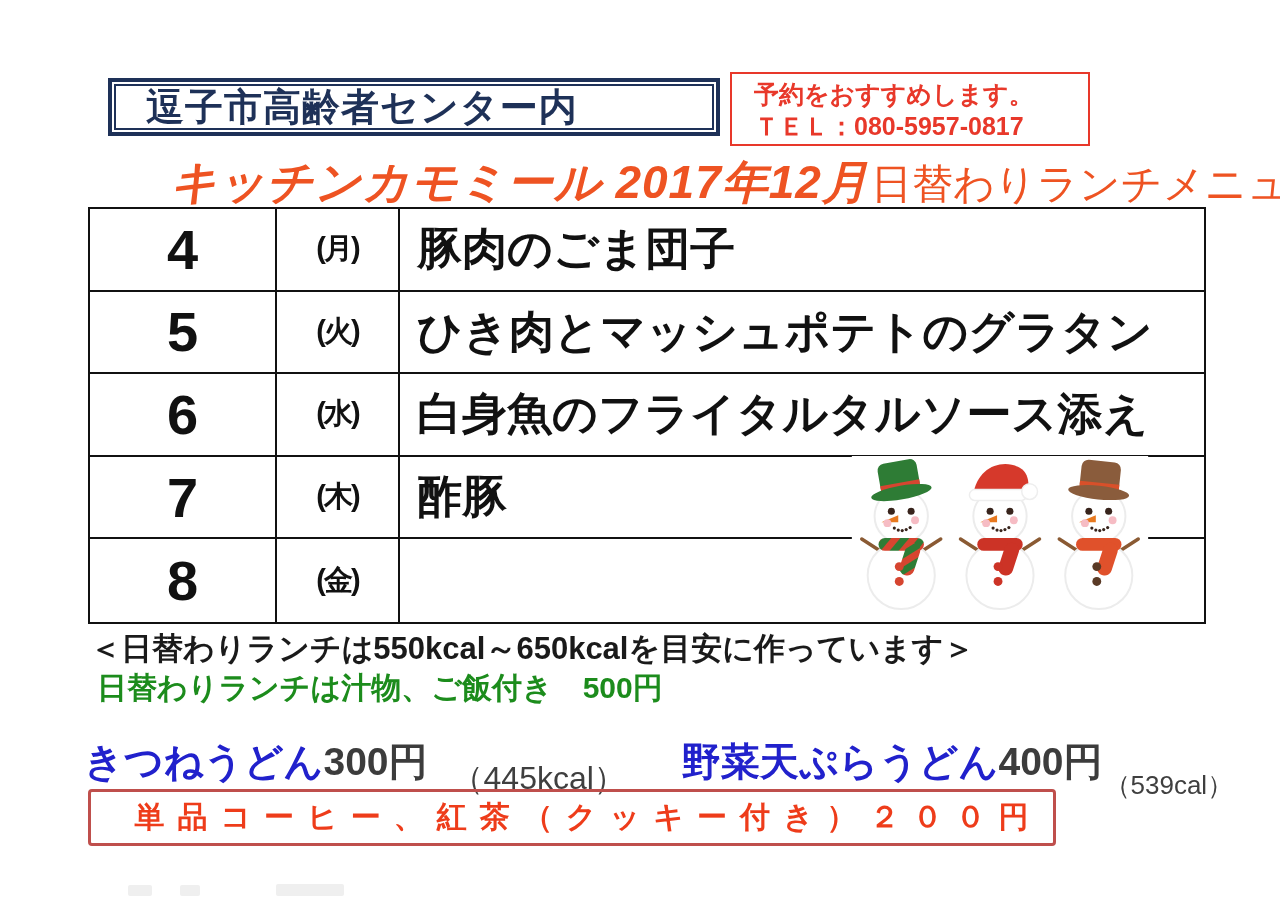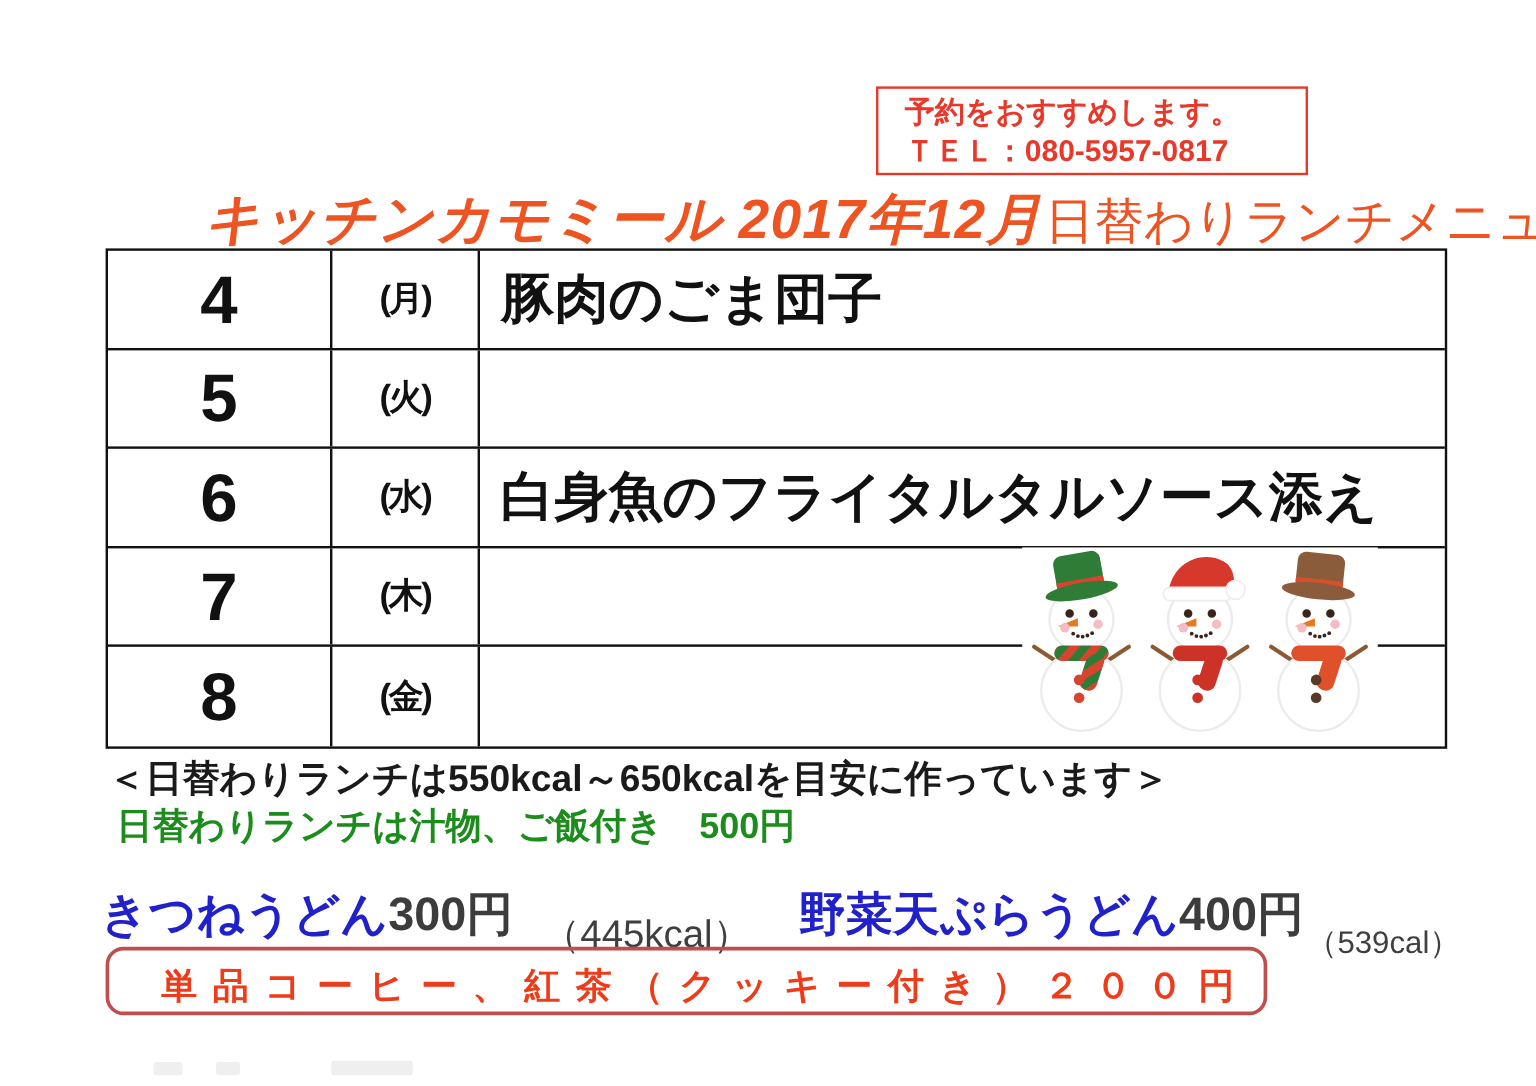--- a/index.html
+++ b/index.html
@@ -46,69 +46,74 @@
   
   .note-cal{position:absolute;left:90px;top:628px;color:#1a1a1a;font-size:31px;font-weight:600;white-space:nowrap;}
   .note-green1{position:absolute;left:97px;top:668px;color:#1c8c1c;font-size:30px;font-weight:600;white-space:nowrap;}
   .note-green2{position:absolute;left:97px;top:699px;color:#1c8c1c;font-size:29px;font-weight:600;white-space:nowrap;}
   .udon-line{
     position:absolute;left:84px;top:735px;display:flex;align-items:flex-end;white-space:nowrap;
   }
   .udon-name{color:#2121cc;font-size:39px;font-weight:bold;}
   .udon-price{color:#3c3c3c;font-size:39px;font-weight:bold;}
   .udon-kcal{color:#3f3f3f;font-size:32px;position:relative;top:12px;margin-left:24px;}
-  .udon-gap{margin-left:40px;}
+  .udon-gap{margin-left:56px;}
   .udon-kcal2{color:#3f3f3f;font-size:26px;position:relative;top:14px;margin-left:2px;}
   
   .coffee-box{
     position:absolute;left:88px;top:789px;width:968px;height:57px;
-    border:3px solid #bf4f4c;border-radius:15px;box-sizing:border-box;
-    display:flex;align-items:flex-end;justify-content:center;padding-left:32px;
+    border:3px solid #bf4f4c;border-radius:4px;box-sizing:border-box;
+    display:flex;align-items:center;justify-content:center;padding-left:32px;
   }
   .coffee-text{color:#ee3c1a;font-size:30px;font-weight:bold;letter-spacing:13px;white-space:nowrap;}
   
   .smudge{position:absolute;background:#efefef;border-radius:2px;}
   .s1{left:128px;top:885px;width:24px;height:11px;}
   .s2{left:180px;top:885px;width:20px;height:11px;}
   .s3{left:276px;top:884px;width:68px;height:12px;}
 </style>
 </head>
 <body>
 
 <div class="page">
 
+  <div class="loc-box">
+    <span class="loc-text">逗子市高齢者センター内</span>
+  </div>
 
   <div class="tel-box">
     <div>予約をおすすめします。</div>
     <div>ＴＥＬ：080-5957-0817</div>
   </div>
 
   <div class="title-line">
     <span class="title-shop">キッチンカモミール 2017年12月</span>
     <span class="title-menu">日替わりランチメニュー</span>
   </div>
 
   <div class="menu-table">
     <div class="trow">
       <div class="cell date">4</div>
       <div class="cell day">(月)</div>
       <div class="cell dish">豚肉のごま団子</div>
     </div>
     <div class="trow">
       <div class="cell date">5</div>
       <div class="cell day">(火)</div>
+      <div class="cell dish">ひき肉とマッシュポテトのグラタン</div>
     </div>
     <div class="trow">
       <div class="cell date">6</div>
       <div class="cell day">(水)</div>
       <div class="cell dish">白身魚のフライタルタルソース添え</div>
     </div>
     <div class="trow">
       <div class="cell date">7</div>
       <div class="cell day">(木)</div>
+      <div class="cell dish">酢豚</div>
     </div>
     <div class="trow">
       <div class="cell date">8</div>
       <div class="cell day">(金)</div>
     </div>
   </div>
 
   <div class="snowmen-wrap">
     <svg width="310" height="160" viewBox="0 0 300 162" xmlns="http://www.w3.org/2000/svg">
       <defs>

